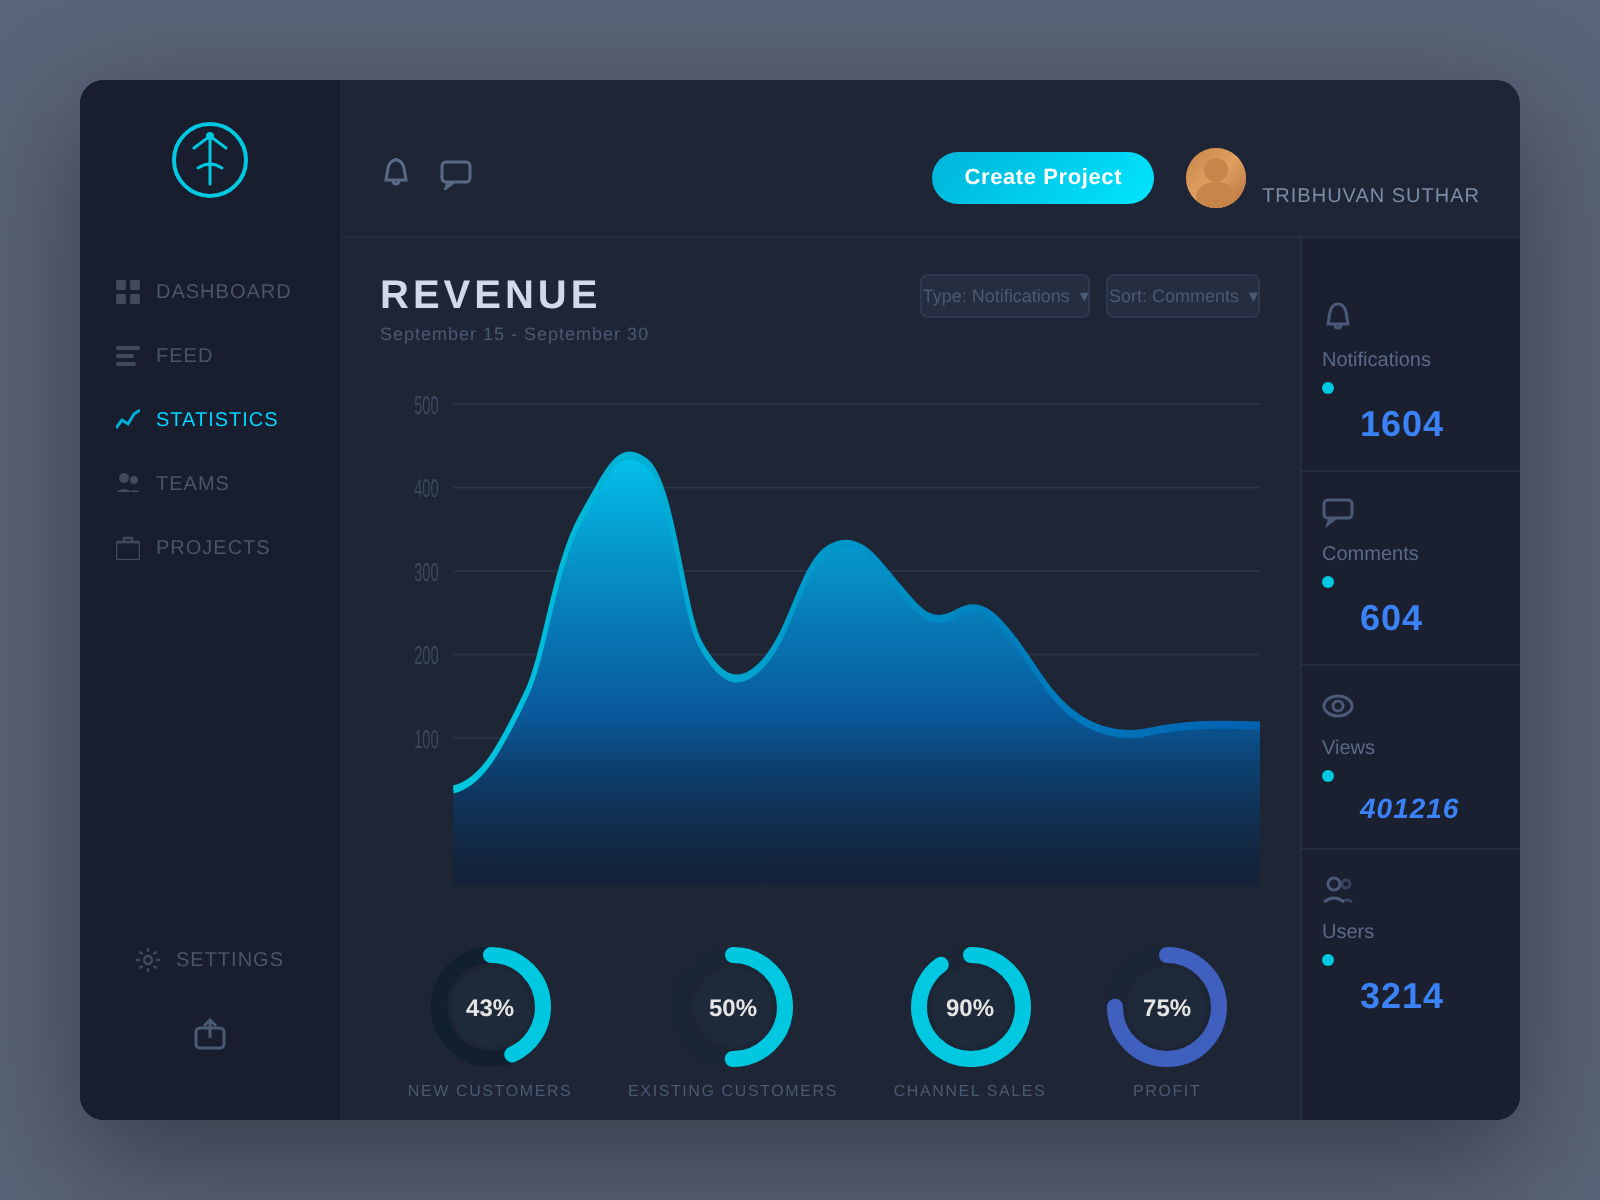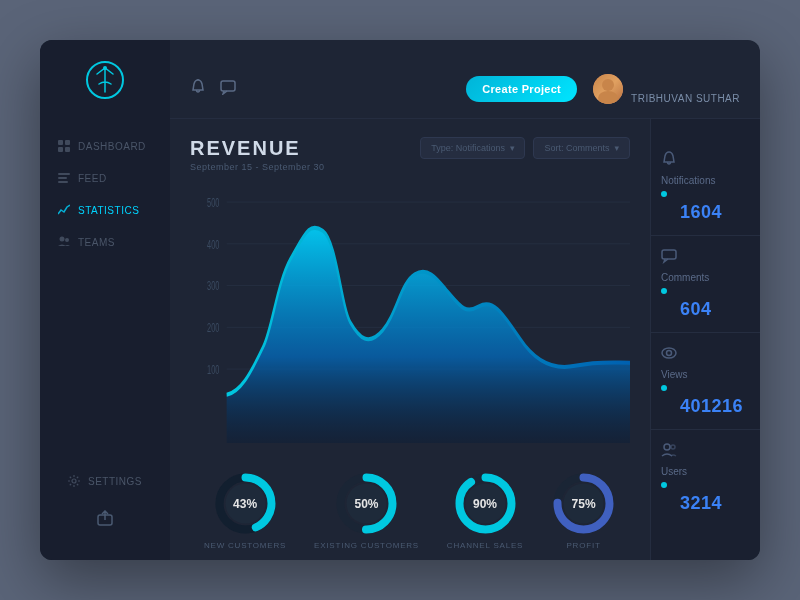--- a/index.html
+++ b/index.html
@@ -179,21 +179,21 @@
       letter-spacing: 0.5px;
     }
     .chart-filters {
       display: flex;
       gap: 8px;
     }
     .filter-select {
       background: #252d40;
       border: 1px solid #2e3850;
       color: #6a7d98;
-      padding: 5px 10px;
+      padding: 5px 0;
       border-radius: 4px;
       font-size: 10px;
       cursor: pointer;
       display: flex;
       align-items: center;
       gap: 5px;
     }
     .filter-select span { color: #4a5a72; font-size: 9px; }
     
     .chart-wrapper {
@@ -275,21 +275,21 @@
       background: #00c8e0;
       margin: 2px 0;
     }
     .metric-value {
       font-size: 18px;
       font-weight: 700;
       color: #3b82f6;
       letter-spacing: 0.5px;
       margin-left: 19px;
     }
-    .metric-value.small { font-size: 18px; }
+    .metric-value.small { font-size: 14px; font-style: italic; }
   </style>
 </head>
 <body>
 
 <div class="dashboard">
 
   <div class="sidebar">
     <svg class="sidebar-logo" viewBox="0 0 40 40">
       <circle cx="20" cy="20" r="18" fill="none" stroke="#00c8e0" stroke-width="2"></circle>
       <path d="M20 8 L20 32 M12 14 L20 8 L28 14 M14 24 Q20 20 26 24" stroke="#00c8e0" stroke-width="1.5" fill="none" stroke-linecap="round"></path>
@@ -321,20 +321,27 @@
         <span>Statistics</span>
       </div>
       <div class="sidebar-item">
         <svg class="sidebar-icon" viewBox="0 0 12 12" fill="currentColor">
             <circle cx="4" cy="3" r="2.5"></circle>
             <circle cx="9" cy="4" r="2"></circle>
             <path d="M0 10 Q4 7 8 10"></path>
             <path d="M7 10 Q9 8 12 10"></path>
           </svg>
         <span>Teams</span>
+      </div>
+      <div class="sidebar-item">
+        <svg class="sidebar-icon" viewBox="0 0 12 12" fill="currentColor">
+            <rect x="0" y="3" width="12" height="9" rx="1" fill="none" stroke="currentColor" stroke-width="1.2"></rect>
+            <path d="M4 3 L4 1 L8 1 L8 3" stroke="currentColor" stroke-width="1.2" fill="none"></path>
+          </svg>
+        <span>Projects</span>
       </div>
     </nav>
 
     <div class="sidebar-bottom">
       <div class="sidebar-settings">
         <svg class="sidebar-icon" viewBox="0 0 12 12" fill="currentColor">
           <circle cx="6" cy="6" r="2" fill="none" stroke="currentColor" stroke-width="1.2"></circle>
           <path d="M6 0 L6 2 M6 10 L6 12 M0 6 L2 6 M10 6 L12 6 M1.76 1.76 L3.17 3.17 M8.83 8.83 L10.24 10.24 M1.76 10.24 L3.17 8.83 M8.83 3.17 L10.24 1.76" stroke="currentColor" stroke-width="1.2"></path>
         </svg>
         <span>Settings</span>

